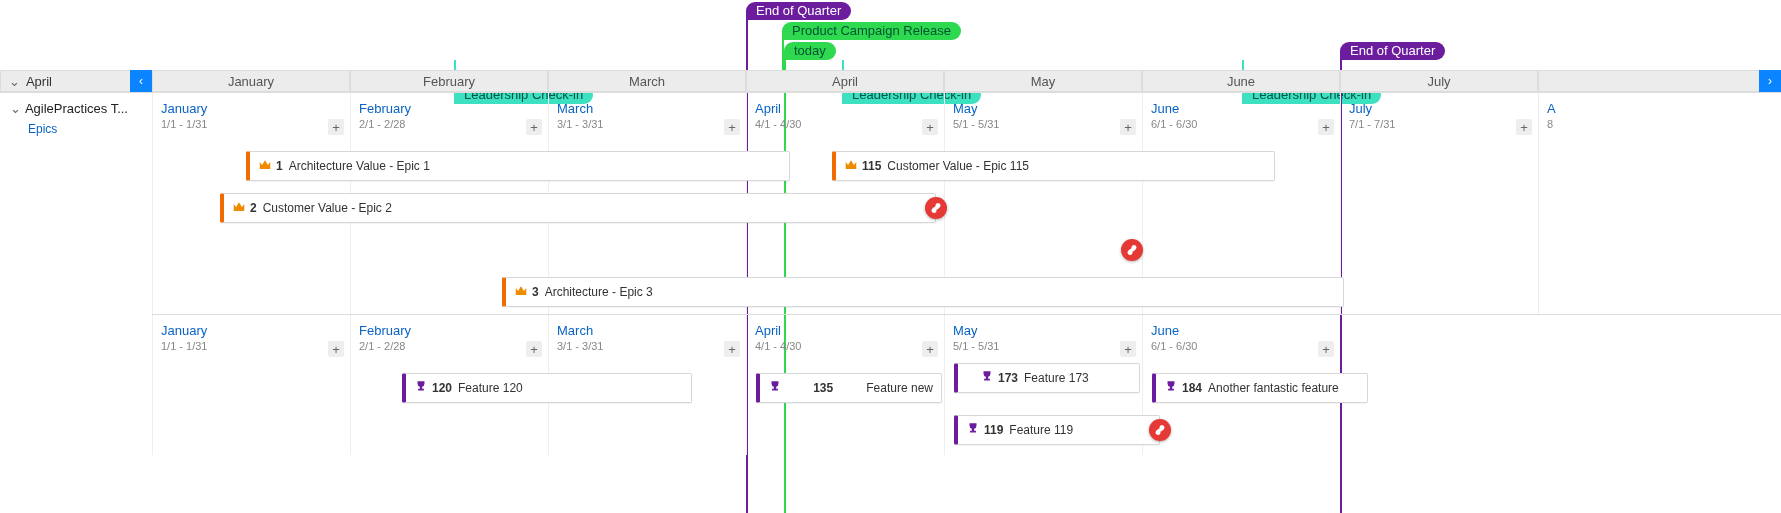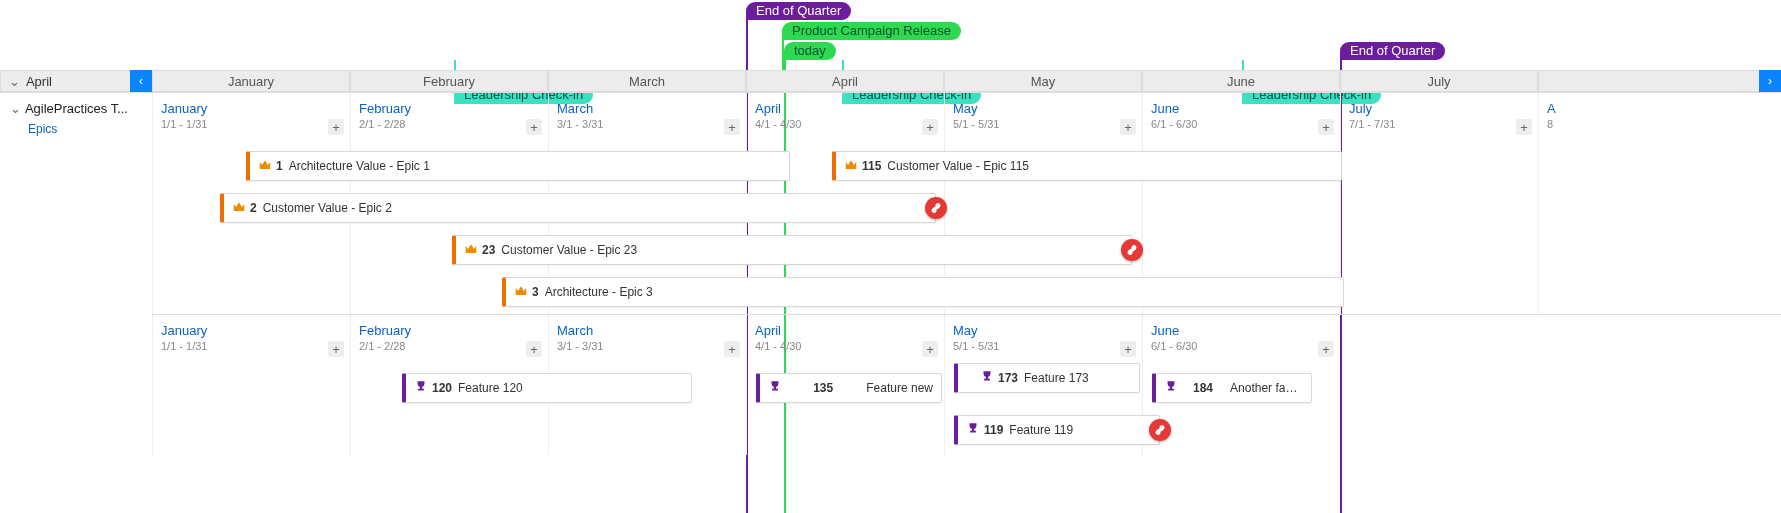--- a/index.html
+++ b/index.html
@@ -146,46 +146,39 @@
         <div class="col-title">A</div>
         <div class="col-range">8</div>
       </div>
       <div class="card orange" style="left:94px; top:58px; width:544px;">
         <span><svg class="crown-svg" viewBox="0 0 24 24">
             <path fill="#ef8b00" d="M3 7l4 5 5-8 5 8 4-5v12H3z"></path>
           </svg></span>
         <span class="wi-id">1</span>
         <span class="wi-title">Architecture Value - Epic 1</span>
       </div>
-      <div class="card orange" style="left:680px; top:58px; width:510px;">
+      <div class="card orange" style="left:680px; top:58px; width:443px;">
         <span><svg class="crown-svg" viewBox="0 0 24 24">
             <path fill="#ef8b00" d="M3 7l4 5 5-8 5 8 4-5v12H3z"></path>
           </svg></span>
         <span class="wi-id">115</span>
         <span class="wi-title">Customer Value - Epic 115</span>
       </div>
       <div class="card orange" style="left:68px; top:100px; width:716px;">
         <span><svg class="crown-svg" viewBox="0 0 24 24">
             <path fill="#ef8b00" d="M3 7l4 5 5-8 5 8 4-5v12H3z"></path>
           </svg></span>
         <span class="wi-id">2</span>
         <span class="wi-title">Customer Value - Epic 2</span>
       </div>
       <div class="link-badge" style="left:773px; top:104px;">
         <svg width="12" height="12" viewBox="0 0 24 24">
           <path fill="#fff" d="M10 13a5 5 0 007 0l3-3a5 5 0 00-7-7l-1.5 1.5M14 11a5 5 0 00-7 0l-3 3a5 5 0 007 7l1.5-1.5"></path>
         </svg>
       </div>
-      <div class="card orange" style="left:300px; top:142px; width:680px;">
-        <span><svg class="crown-svg" viewBox="0 0 24 24">
-            <path fill="#ef8b00" d="M3 7l4 5 5-8 5 8 4-5v12H3z"></path>
-          </svg></span>
-        <span class="wi-id">23</span>
-        <span class="wi-title">Customer Value - Epic 23</span>
-      </div>
       <div class="link-badge" style="left:969px; top:146px;">
         <svg width="12" height="12" viewBox="0 0 24 24">
           <path fill="#fff" d="M10 13a5 5 0 007 0l3-3a5 5 0 00-7-7l-1.5 1.5M14 11a5 5 0 00-7 0l-3 3a5 5 0 007 7l1.5-1.5"></path>
         </svg>
       </div>
       <div class="card orange" style="left:350px; top:184px; width:842px;">
         <span><svg class="crown-svg" viewBox="0 0 24 24">
             <path fill="#ef8b00" d="M3 7l4 5 5-8 5 8 4-5v12H3z"></path>
           </svg></span>
         <span class="wi-id">3</span>
@@ -237,21 +230,21 @@
         <span class="wi-id">135</span>
         <span class="wi-title">Feature new</span>
       </div>
       <div class="card purple" style="left:802px; top:48px; width:186px;padding-left:22px;">
         <span><svg class="trophy-svg" viewBox="0 0 24 24">
             <path fill="#6b1d9e" d="M6 2h12v4a6 6 0 01-4 5.65V15h3v3H7v-3h3v-3.35A6 6 0 016 6V2z"></path>
           </svg></span>
         <span class="wi-id">173</span>
         <span class="wi-title">Feature 173</span>
       </div>
-      <div class="card purple" style="left:1000px; top:58px; width:160px;gap:11px;">
+      <div class="card purple" style="left:1000px; top:58px; width:216px;">
         <span><svg class="trophy-svg" viewBox="0 0 24 24">
             <path fill="#6b1d9e" d="M6 2h12v4a6 6 0 01-4 5.65V15h3v3H7v-3h3v-3.35A6 6 0 016 6V2z"></path>
           </svg></span>
         <span class="wi-id">184</span>
         <span class="wi-title">Another fantastic feature</span>
       </div>
       <div class="card purple" style="left:802px; top:100px; width:206px;">
         <span><svg class="trophy-svg" viewBox="0 0 24 24">
             <path fill="#6b1d9e" d="M6 2h12v4a6 6 0 01-4 5.65V15h3v3H7v-3h3v-3.35A6 6 0 016 6V2z"></path>
           </svg></span>

